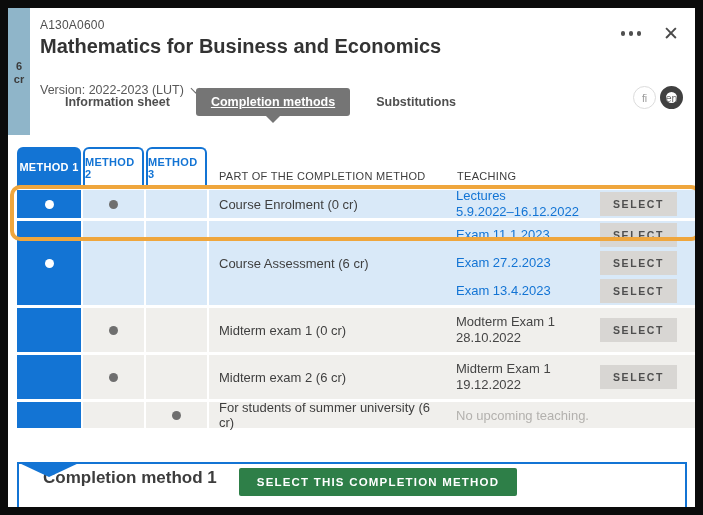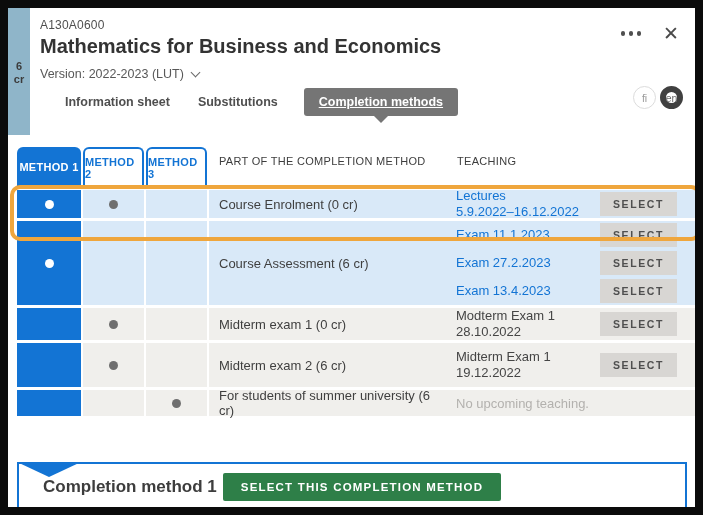--- a/index.html
+++ b/index.html
@@ -9,21 +9,21 @@
 
   
   .credits { position:absolute; left:0; top:0; width:22px; height:127px; background:#8fb5c9;
              display:flex; flex-direction:column; align-items:center; padding-top:52px;
              font-size:11px; font-weight:bold; color:#3c3c3c; line-height:1.2; }
 
   
   .hdr { position:absolute; left:32px; top:10px; }
   .code { font-size:12px; color:#4f4f4f; letter-spacing:0.2px; }
   .title { font-size:20px; font-weight:bold; color:#333; margin-top:3px; }
-  .version { font-size:12.5px; color:#585858; margin-top:9px; display:flex; align-items:center; cursor:pointer; }
+  .version { font-size:12.5px; color:#585858; margin-top:25px; display:flex; align-items:center; cursor:pointer; }
   .chev { display:inline-block; width:7px; height:7px; border-right:1.6px solid #6a6a6a; border-bottom:1.6px solid #6a6a6a;
           transform:rotate(45deg); margin-left:8px; margin-top:-3px; }
 
   
   .winctl { position:absolute; top:16px; right:16px; display:flex; align-items:center; gap:22px; }
   .dots3 { display:flex; gap:3.5px; cursor:pointer; }
   .dots3 i { width:4.5px; height:4.5px; border-radius:50%; background:#4f4f4f; }
   .xclose { font-size:19px; color:#4a4a4a; cursor:pointer; line-height:1; }
 
   
@@ -38,52 +38,52 @@
   .lang.fi { border:1px solid #dcdcdc; color:#9a9a9a; }
   .lang.en { border:6px solid #404040; color:#6a6a6a; }
 
   
   .tbl { position:absolute; left:9px; top:135px; width:678px; }
   .thead { position:relative; height:44px; margin-bottom:3px; display:flex; align-items:flex-end; }
   .mtab { height:40px; display:flex; align-items:center; justify-content:center;
           font-size:11px; font-weight:bold; letter-spacing:0.3px; border-radius:6px 6px 0 0; cursor:pointer; }
   .mtab.m1 { width:64px; background:#1374d4; color:#fff; margin-right:2px; }
   .mtab.m2, .mtab.m3 { width:61px; background:#fff; color:#1374d4; border:2px solid #1374d4; border-bottom:none; margin-right:2px;margin-top:16px; }
-  .colhdr { position:absolute; bottom:20px; font-size:11px; color:#3d3d3d; letter-spacing:0.3px; }
+  .colhdr { position:absolute; bottom:5px; font-size:11px; color:#3d3d3d; letter-spacing:0.3px; }
   .colhdr.part { left:202px; }
   .colhdr.teach { left:440px; }
 
   .row { display:flex; margin-bottom:3px; }
   .cm { display:flex; align-items:center; justify-content:center; }
   .cm1 { width:64px; background:#1374d4; margin-right:2px; }
   .cm2, .cm3 { width:61px; margin-right:2px; }
   .cpart { width:237px; padding:8px 6px 8px 10px; display:flex; align-items:center; font-size:13px; color:#3f3f3f; }
   .cteach { flex:1; padding:6px 10px 6px 10px; display:flex; flex-direction:column; justify-content:center; }
   .row.blue .cm2, .row.blue .cm3, .row.blue .cpart, .row.blue .cteach { background:#d9e9f8; }
   .row.gray .cm2, .row.gray .cm3, .row.gray .cpart, .row.gray .cteach { background:#f0efec; }
-  .r1 { height:28px; } .r2 { height:84px; } .r3 { height:32px; } .r4 { height:44px; } .r5 { height:26px; }
+  .r1 { height:28px; } .r2 { height:84px; } .r3 { height:44px; } .r4 { height:44px; } .r5 { height:26px; }
 
   .dot { width:9px; height:9px; border-radius:50%; }
   .dot.white { background:#ffffff; }
   .dot.gray { background:#6f6f6f; }
 
   .tline { display:flex; align-items:center; justify-content:space-between; padding:2px 0; }
   .tinfo { font-size:13px; line-height:1.25; }
   .tinfo.link { color:#1374d4; cursor:pointer; }
   .tinfo.plain { color:#454545; }
   .note { font-size:13px; color:#b3b1ae; }
   .selbtn { background:#d8d6d3; border:none; color:#4f4f4f; font-size:10.5px; font-weight:bold;
             letter-spacing:1.6px; padding:6px 13px; margin-right:8px; cursor:pointer; }
 
   .highlight { position:absolute; left:-7px; top:42px; width:calc(100% + 13px); height:56px;
                border:4px solid #efa63d; border-radius:10px; pointer-events:none; }
 
   
   .footer { position:absolute; left:9px; top:454px; width:670px; height:54px; background:#fff;
-            border:2px solid #1374d4; display:flex; align-items:center; padding:4px 0 8px 24px; gap:6px; }
+            border:2px solid #1374d4; display:flex; align-items:flex-start; padding:4px 0 8px 24px; gap:22px; }
   .f-arrow { position:absolute; top:-2px; left:-2px; width:0; height:0;
              border-top:15px solid #1374d4; border-left:32px solid transparent; border-right:32px solid transparent; }
   .f-head { font-size:17px; font-weight:bold; color:#3d3d3d; }
   .greenbtn { background:#2e7f48; color:#fff; border:none; font-size:11.5px; font-weight:bold;
               letter-spacing:1.2px; padding:8px 18px; border-radius:2px; cursor:pointer; }
 </style>
 </head>
 <body>
 
 <div class="screen">
@@ -107,22 +107,22 @@
     <div class="dots3">
           <i></i>
           <i></i>
           <i></i>
         </div>
     <div class="xclose">✕</div>
   </div>
 
   <div class="tabbar">
     <div class="tab">Information sheet</div>
+    <div class="tab sel">Completion methods</div>
     <div class="tab">Substitutions</div>
-    <div class="tab sel">Completion methods</div>
   </div>
 
   <div class="langs">
     <div class="lang fi">fi</div>
     <div class="lang en">en</div>
   </div>
 
   <div class="tbl">
 
     <div class="thead">

